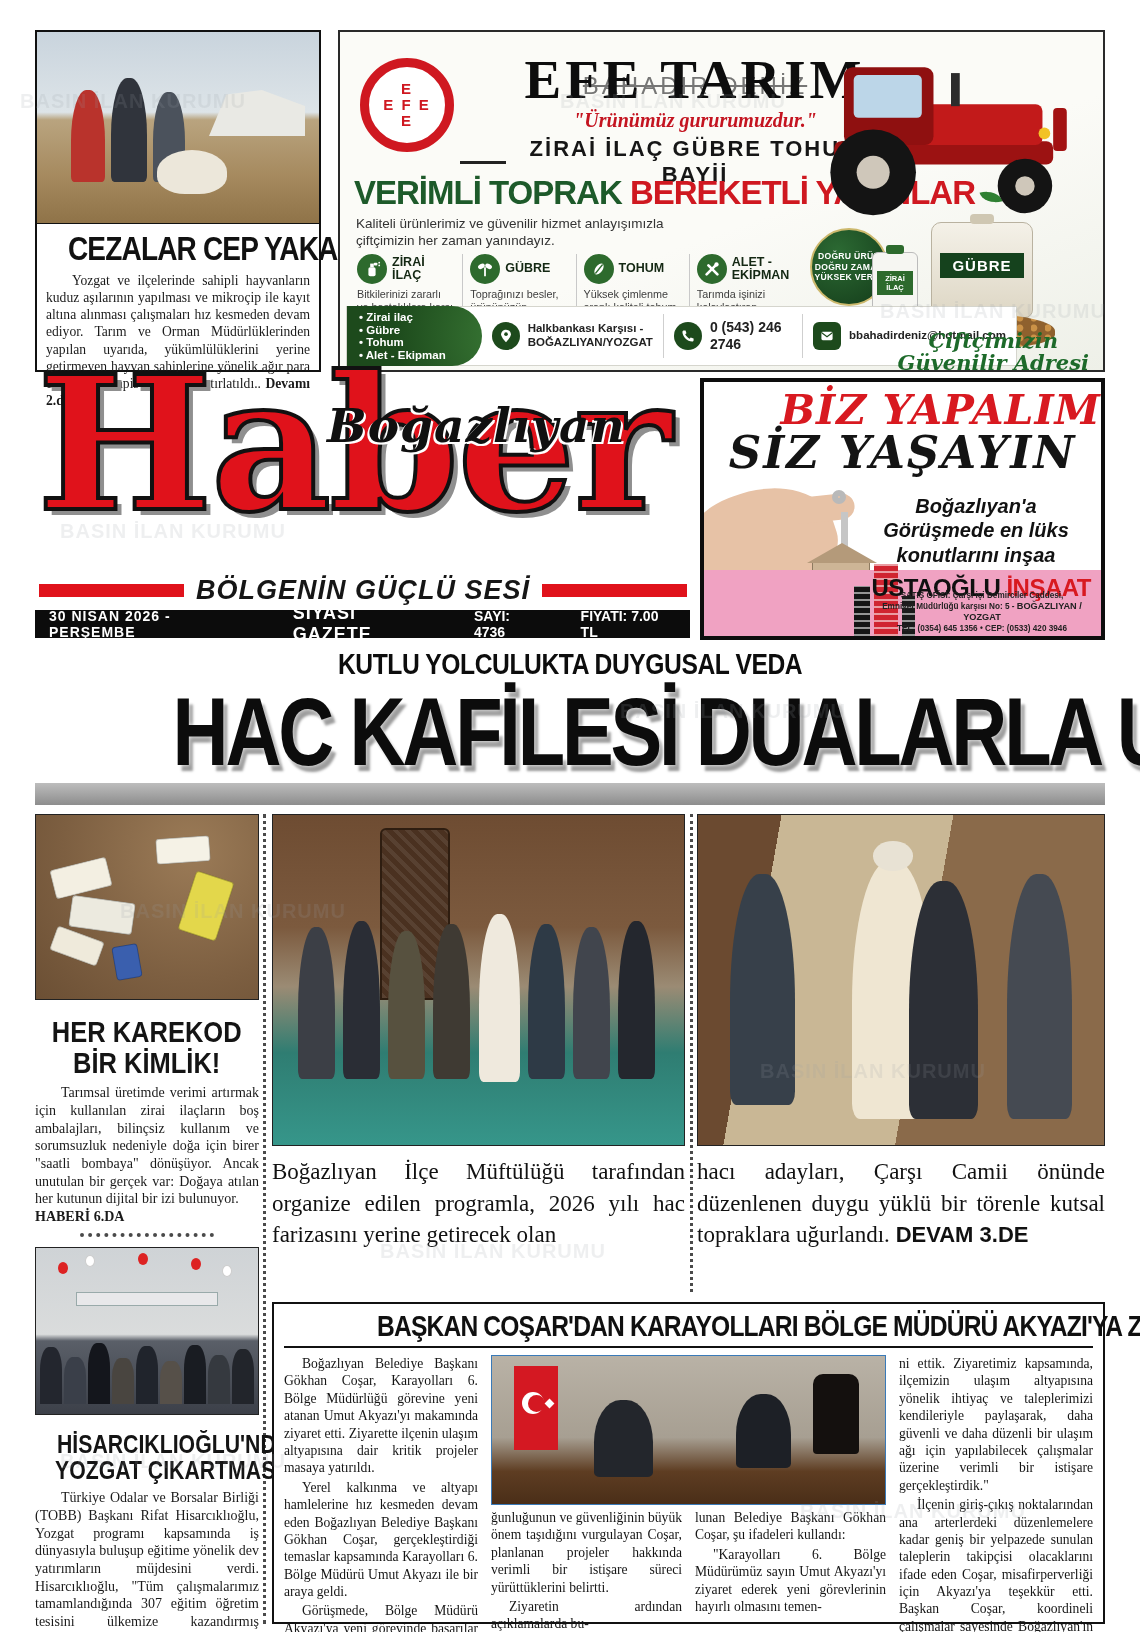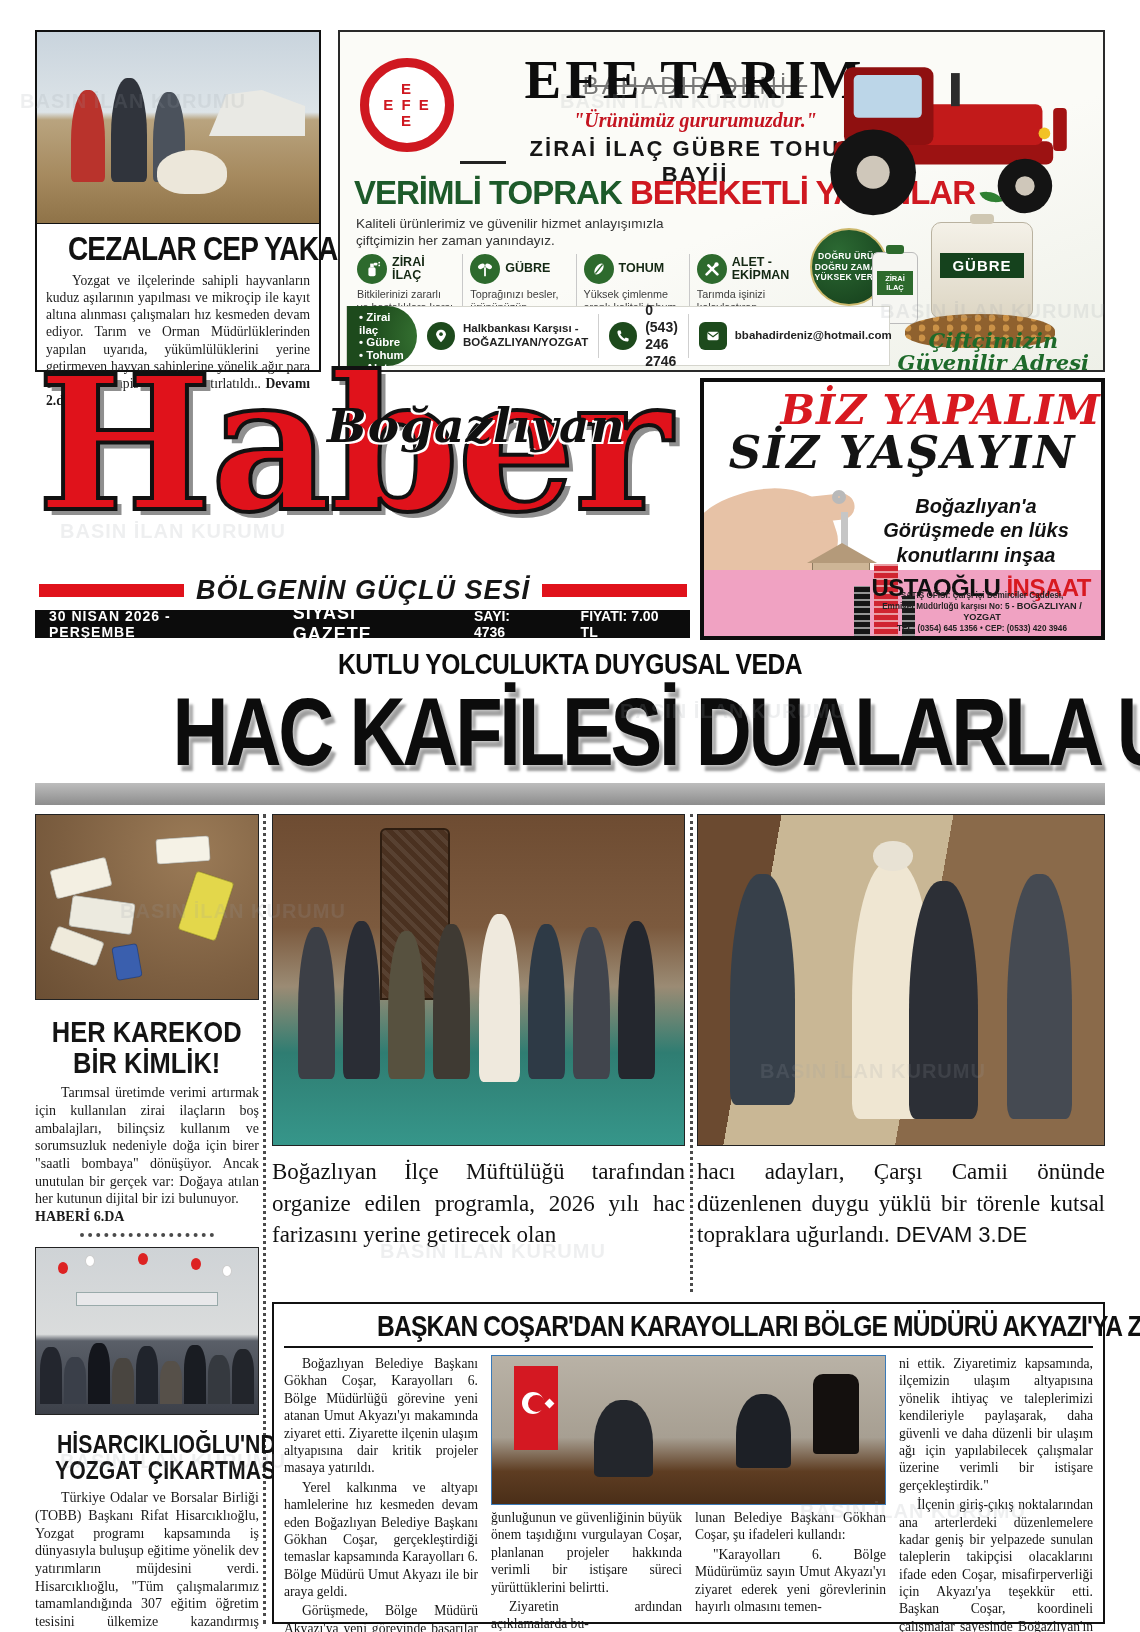--- a/index.html
+++ b/index.html
@@ -47,21 +47,21 @@
   .badge { position:absolute; left:470px; top:196px; width:78px; height:78px; border-radius:50%; background:radial-gradient(circle at 35% 30%, #2c6a33, #143c1a); border:2px solid #cdb96d; color:#fff; display:flex; flex-direction:column; align-items:center; justify-content:center; text-align:center; }
   .badge span { font-family:"Liberation Sans",sans-serif; font-weight:700; font-size:8.6px; line-height:1.25; letter-spacing:.3px; }
   .tractor { position:absolute; right:6px; top:8px; width:292px; height:180px; }
   .sack { position:absolute; right:70px; top:190px; width:102px; height:96px; background:linear-gradient(#f4f1e8,#ddd6c4); border-radius:10px 10px 8px 8px; border:1px solid #b9b2a0; }
   .sack:before { content:""; position:absolute; left:38%; top:-9px; width:24%; height:10px; background:#cfc7b2; border-radius:4px; }
   .sack-label { position:absolute; left:8%; top:32%; width:84%; background:#15421d; color:#fff; text-align:center; font-family:"Liberation Sans",sans-serif; font-weight:800; font-size:15px; padding:4px 0; letter-spacing:1px; }
   .beans { position:absolute; right:48px; top:282px; width:150px; height:34px; border-radius:50% 50% 40% 40%; background:radial-gradient(circle at 20% 40%, #c98d3f 3px, transparent 4px) 0 0/14px 10px, #8a5a24; opacity:.95; }
   .jug { position:absolute; right:185px; top:220px; width:46px; height:72px; background:#f6f6f2; border:1px solid #bbb; border-radius:6px; }
   .jug:before { content:""; position:absolute; left:30%; top:-8px; width:40%; height:9px; background:#2d6a2d; border-radius:3px; }
   .jug-label { position:absolute; left:8%; top:26%; width:84%; background:#2d6a2d; color:#fff; font-family:"Liberation Sans",sans-serif; font-weight:700; font-size:7.5px; text-align:center; line-height:1.2; padding:3px 0; }
-  .efe-footer { position:absolute; left:6px; top:274px; width:544px; height:60px; background:#fff; border:1px solid #d5d5cd; display:flex; align-items:center; }
+  .efe-footer { position:absolute; left:6px; top:274px; width:671px; height:60px; background:#fff; border:1px solid #d5d5cd; display:flex; align-items:center; }
   .efe-blob { width:158px; height:60px; background:radial-gradient(circle at 120% 50%, #3a7a36 0%, #1d4a1c 70%); border-radius:0 60px 60px 0; padding:5px 10px 5px 12px; }
   .efe-blob li { list-style:none; color:#fff; font-family:"Liberation Sans",sans-serif; font-weight:700; font-size:11.5px; line-height:1.1; }
   .efe-blob li:before { content:"• "; }
   .contact { display:flex; align-items:center; gap:8px; padding:0 10px; border-right:1px solid #cfcfcf; height:44px; }
   .contact:last-child { border-right:none; }
   .c-ic { width:28px; height:28px; min-width:28px; border-radius:50%; background:#1d4a1c; display:flex; align-items:center; justify-content:center; }
   .c-txt { font-family:"Liberation Sans",sans-serif; font-size:11.5px; color:#222; line-height:1.2; font-weight:600; }
   .efe-script { position:absolute; right:14px; top:298px; font-family:"DejaVu Serif",serif; font-style:italic; font-weight:700; color:#1d6a2a; font-size:21px; text-align:center; line-height:1.05; }
 
   
@@ -117,21 +117,21 @@
   .banner { position:absolute; left:18%; top:26%; width:64%; height:14px; background:#e8e8ea; border:1px solid #9aa; }
   .crowd-row { position:absolute; bottom:6%; left:2%; width:96%; height:40%; display:flex; align-items:flex-end; gap:2px; }
   .crowd-row i { flex:1; border-radius:40% 40% 0 0; }
 
   .mid-col { position:absolute; left:272px; top:814px; width:413px; }
   .right-col { position:absolute; left:697px; top:814px; width:408px; }
   .ph-mosque { height:332px; border:1px solid #222; background:linear-gradient(#6e4c32 0%, #7c5a3e 34%, #9b8b74 52%, #2f7d72 72%, #36968a 100%); }
   .ph-mosque2 { height:332px; border:1px solid #222; background:linear-gradient(100deg,#6b4a30 0 18%, #c9b795 18% 55%, #8a6a4a 55% 100%); }
   .door { position:absolute; left:26%; top:4%; width:17%; height:52%; background:#4a3categories120; background:#4a3120; border:2px solid #2e1d10; border-radius:6px 6px 0 0; background-image:repeating-linear-gradient(45deg,rgba(255,255,255,.08) 0 4px,transparent 4px 9px); }
   .lead-txt { margin-top:10px; font-size:23px; line-height:1.38; text-align:justify; color:#111; }
-  .lead-txt .more { font-family:"Liberation Sans",sans-serif; font-weight:400; font-size:22px; }
+  .lead-txt .more { font-family:"Liberation Sans",sans-serif; font-weight:700; font-size:22px; }
 
   
   .cosar { position:absolute; left:272px; top:1302px; width:833px; height:322px; border:2px solid #111; background:#fff; padding:5px 10px; }
   .cosar-h { text-align:center; font-family:"Liberation Sans",sans-serif; font-weight:800; font-size:30px; letter-spacing:-1px; color:#101010; border-bottom:2px solid #111; padding-bottom:3px; }
   .cosar-body { display:flex; gap:13px; margin-top:7px; }
   .ccol { font-size:13.6px; line-height:1.28; text-align:justify; color:#151515; }
   .ccol p { text-indent:18px; margin-bottom:2px; }
   .c1,.c4 { width:196px; }
   .cmid { width:396px; }
   .ph-office { height:150px; border:1px solid #3a7ab8; position:relative; overflow:hidden; background:linear-gradient(#b9b2a6 0%, #a79f92 55%, #5e3d22 78%, #4a2e18 100%); margin-bottom:4px; }

